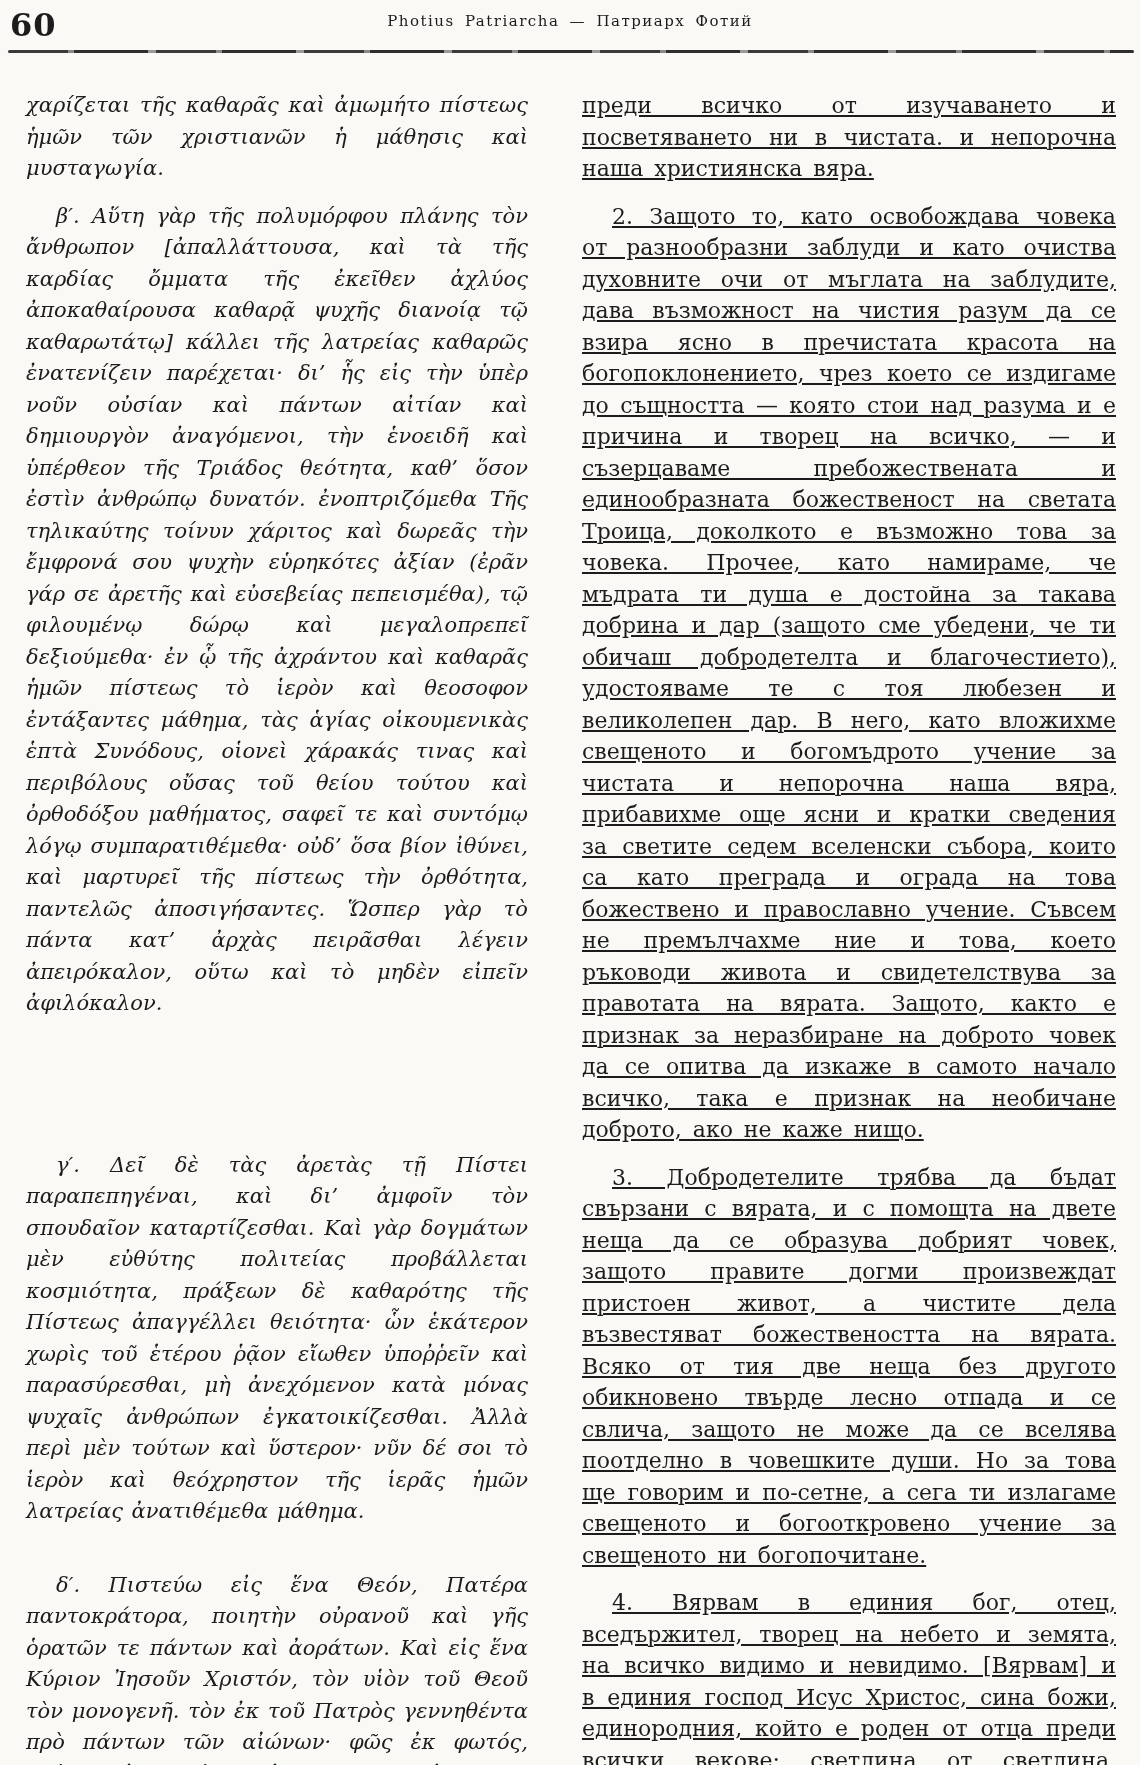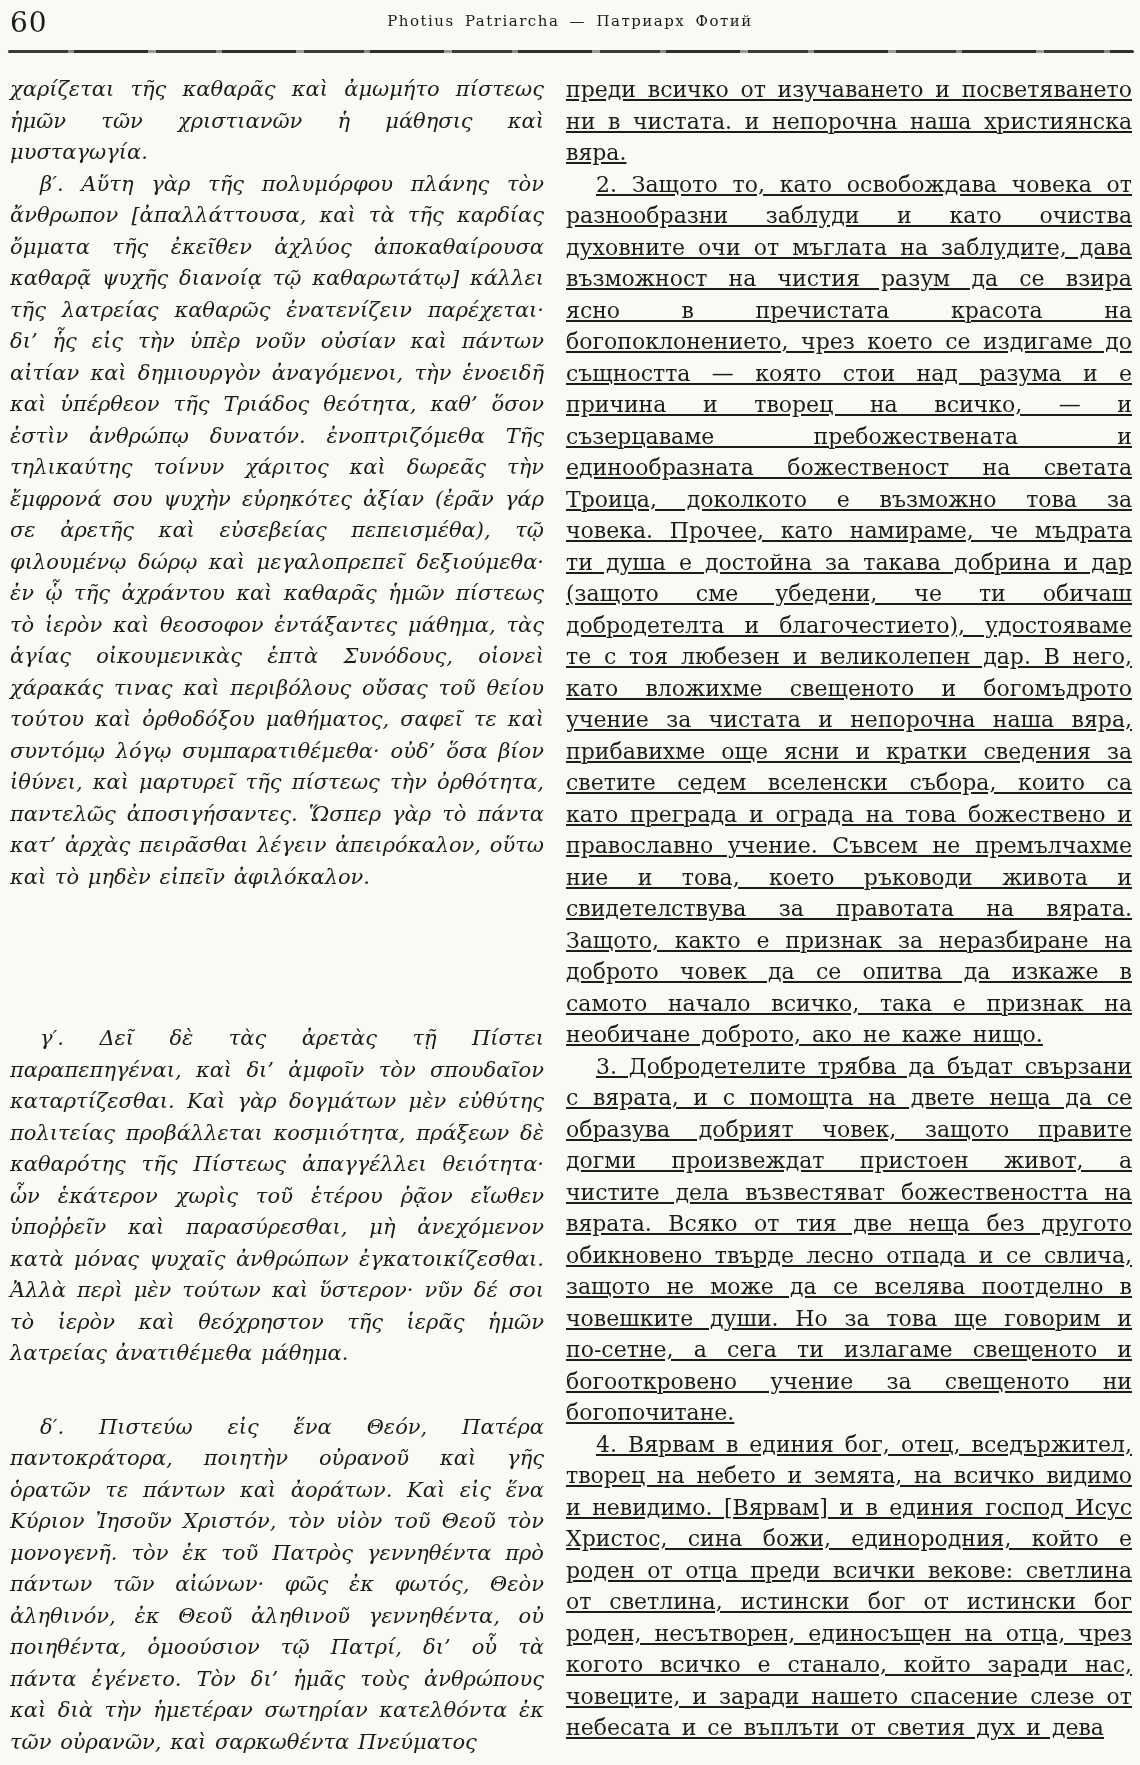--- a/index.html
+++ b/index.html
@@ -8,21 +8,21 @@
     background:#e8e6e1;
     font-family:"DejaVu Serif", serif;
   }
   .page{
     position:relative;width:1140px;height:1765px;
     background:#faf9f5;color:#1c1c1c;overflow:hidden;
   }
   .page-header{position:absolute;top:4px;left:0;right:0;height:44px;}
   .page-number{
     position:absolute;left:10px;top:2px;
-    font-size:28px;font-weight:normal;letter-spacing:1px;
+    font-size:32px;font-weight:bold;letter-spacing:1px;
   }
   .running-title{
     position:absolute;left:0;right:0;top:8px;text-align:center;
     font-size:15px;letter-spacing:1.5px;word-spacing:4px;
   }
   .header-rule{
     position:absolute;top:50px;left:8px;right:6px;height:3px;
     background:repeating-linear-gradient(90deg,
       #3a3a3a 0px,#3a3a3a 60px,#8a8a86 60px,#8a8a86 66px,
       #2e2e2e 66px,#2e2e2e 140px,#9a9a95 140px,#9a9a95 148px);
@@ -37,21 +37,21 @@
     width:534px;
     font-style:italic;
     font-size:21px;line-height:31.5px;
     text-align:justify;word-spacing:2px;
   }
   .col-right{
     width:566px;
     font-size:22px;line-height:31.5px;
     text-align:justify;word-spacing:4px;text-decoration:underline;
   }
-  p.para{margin:0;}
+  p.para{margin:16px;}
   p.para.indent{text-indent:30px;}
 </style>
 </head>
 <body>
 
 <div class="page">
   <div class="page-header">
     <span class="page-number">60</span>
     <div class="running-title">Photius Patriarcha — Патриарх Фотий</div>
   </div>

